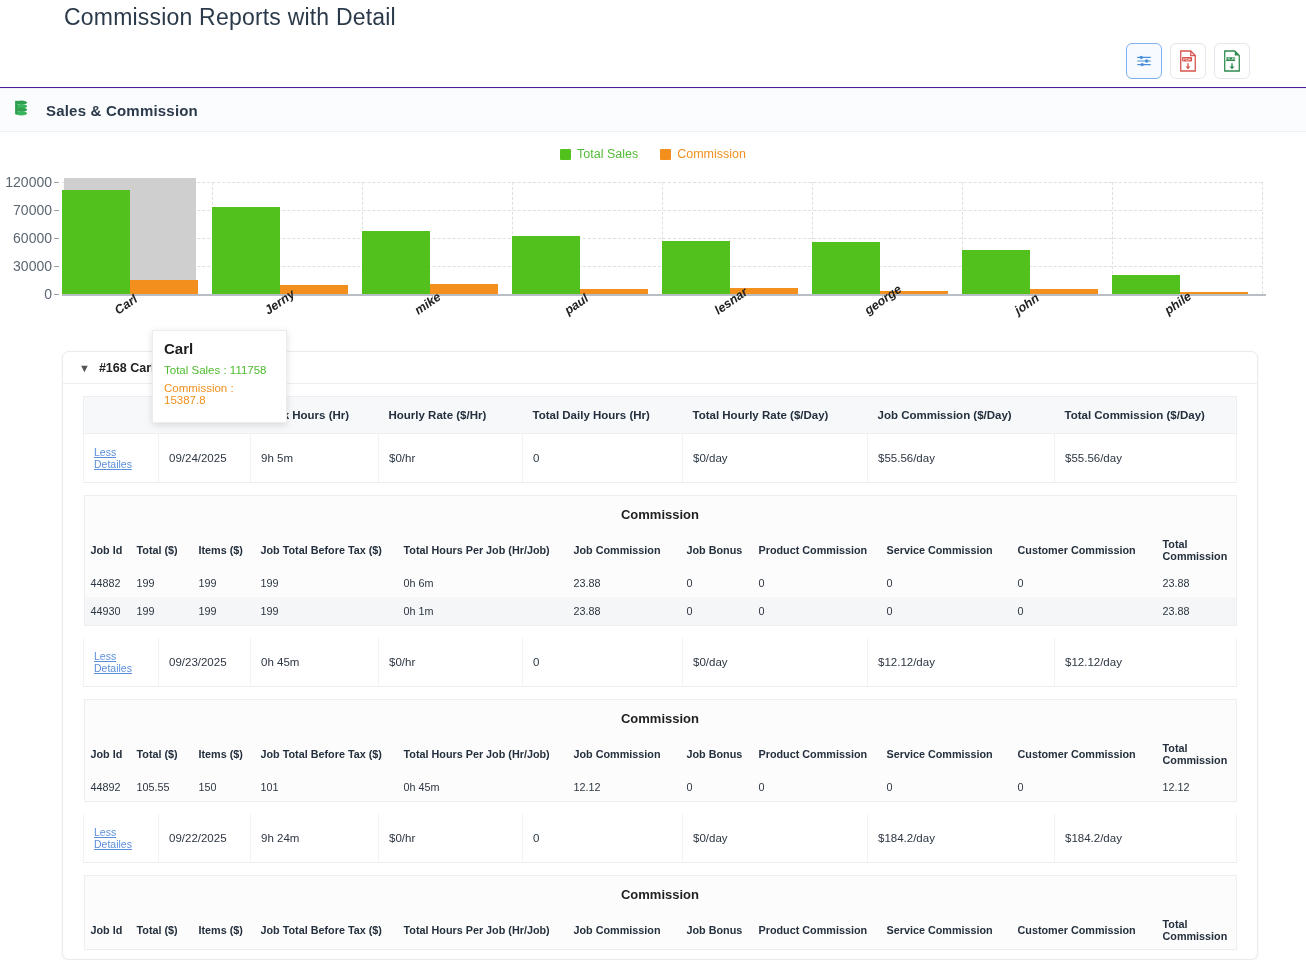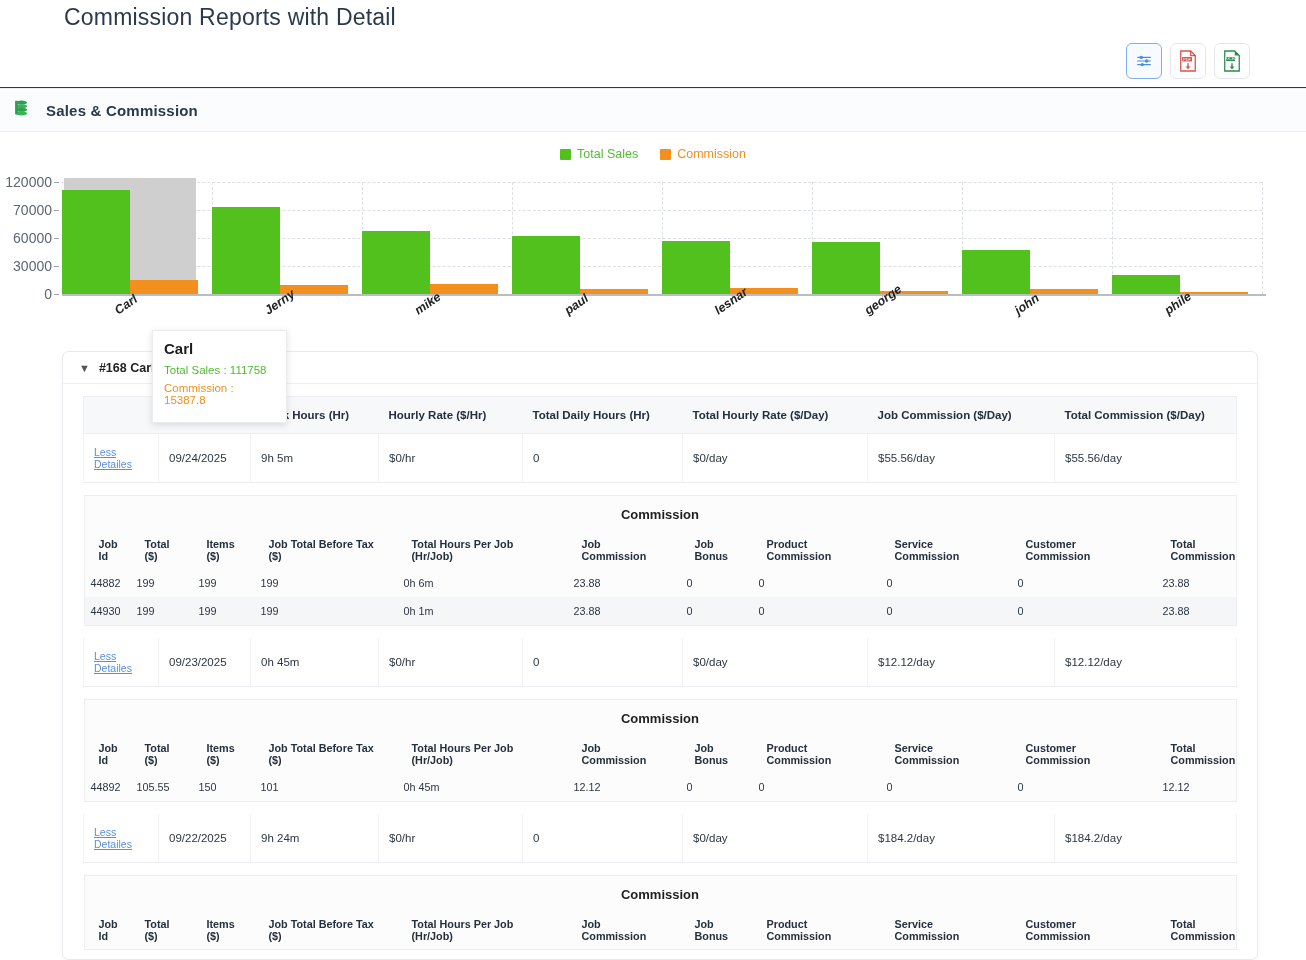--- a/index.html
+++ b/index.html
@@ -116,21 +116,21 @@
   td.lnk a {
     color:#5b8fdb; font-size: 10.5px; text-decoration: underline; cursor:pointer;
   }
   tr.subrow > td { padding: 0; border: none; background:#fff; }
 
   .sub-wrap { background:#fcfcfc; border:1px solid #eceef1; margin: 12px 0 12px 0; }
   .sub-title { text-align:center; font-size: 13px; font-weight: 700; color:#1e1e1e; padding: 11px 0 9px 0; }
   table.inner { width:100%; border-collapse: collapse; table-layout: fixed; }
   table.inner th {
     font-size: 10.8px; font-weight:700; color:#24303d; text-align:left;
-    padding: 7px 14px; background:#fcfcfc;
+    padding: 7px 6px; background:#fcfcfc;
   }
   table.inner td {
     font-size: 10.8px; color:#2c3642; text-align:left; padding: 8px 6px;
   }
   table.inner tr.alt td { background:#f5f6f7; }
 </style>
 </head>
 <body>
 
 <div class="page">

